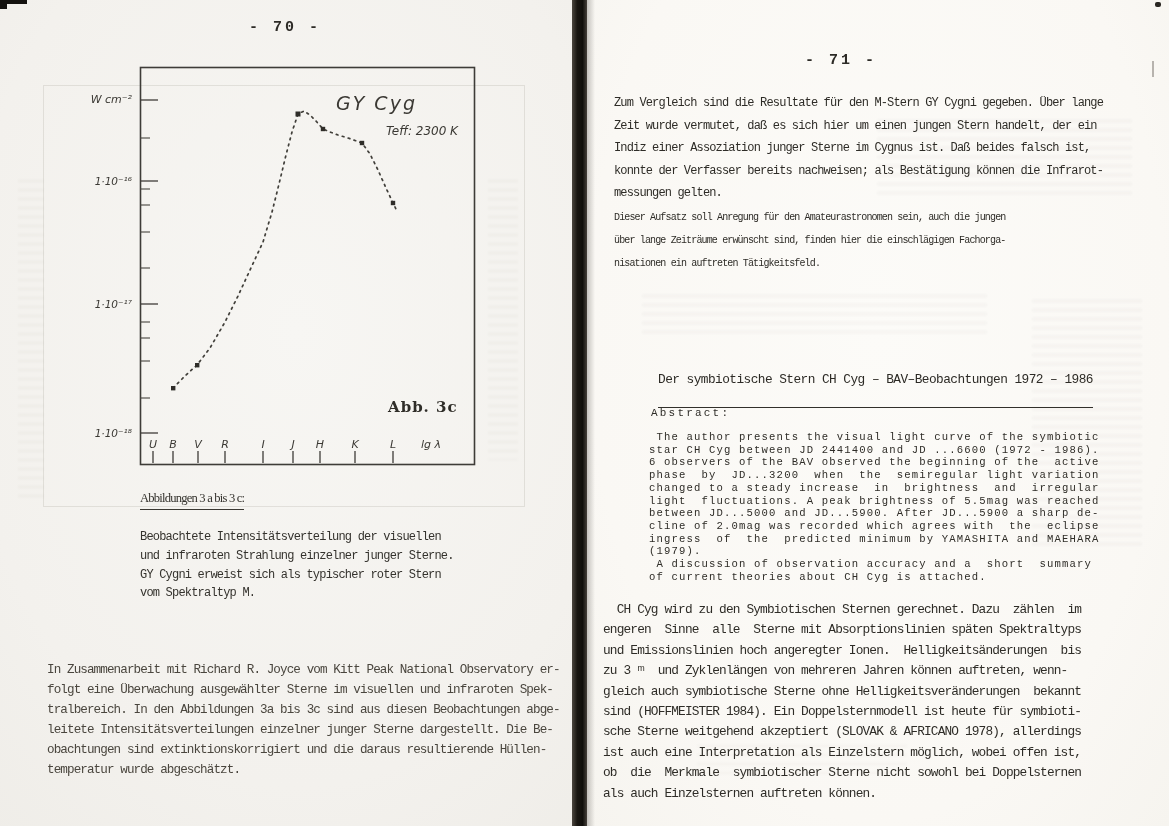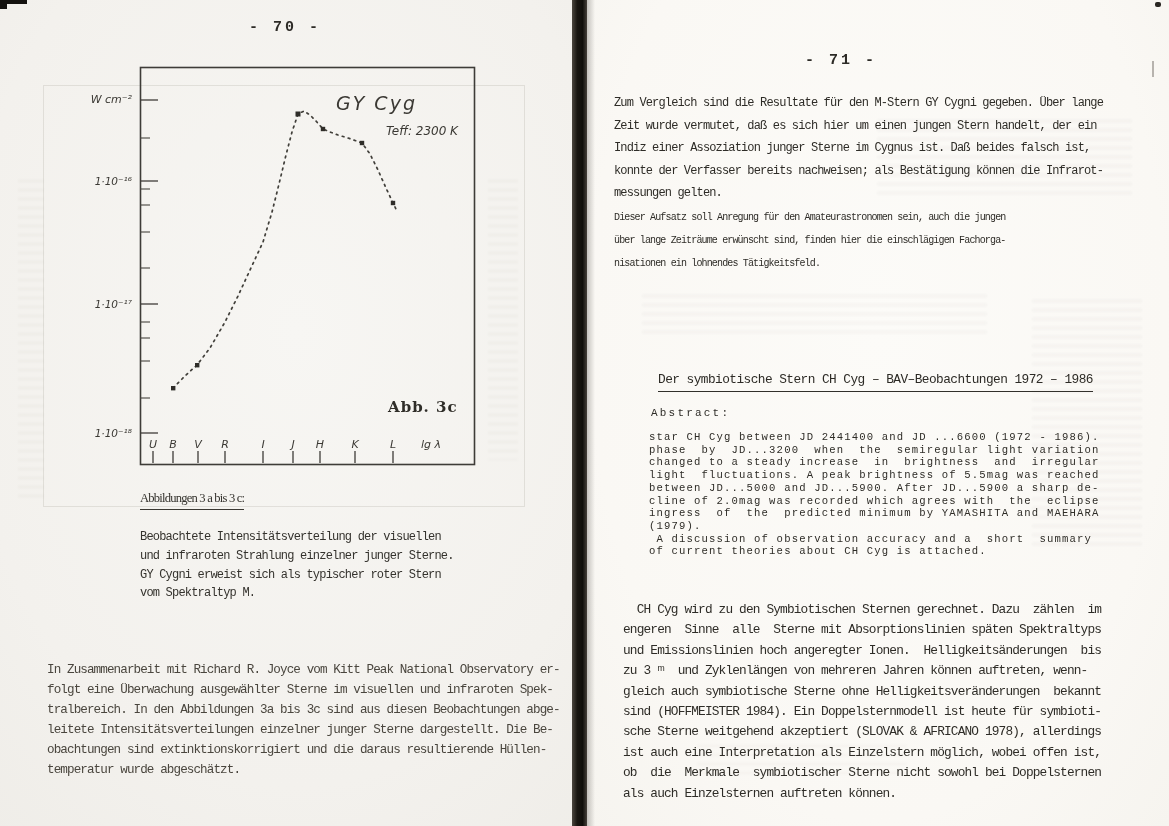--- a/index.html
+++ b/index.html
@@ -56,28 +56,28 @@
     position:absolute;left:47px;top:661px;
     font-size:12.6px;letter-spacing:-0.9px;line-height:19.9px;color:#4a463e;
   }
 
   
   .para-r1{position:absolute;left:27px;top:92px;font-size:12px;letter-spacing:-0.85px;line-height:22.6px;color:#2e2c27;}
   .para-r2{position:absolute;left:27px;top:206px;font-size:10px;letter-spacing:-0.85px;line-height:23.2px;color:#2e2c27;}
   .article-heading{
     position:absolute;left:71px;top:372px;
     font-size:12.8px;letter-spacing:-0.55px;color:#2c2a25;
-    border-bottom:1.4px solid #32302b;padding-bottom:4px;white-space:pre;
+    border-bottom:1.4px solid #32302b;padding-bottom:20px;white-space:pre;
   }
   .abstract-label{position:absolute;left:64px;top:407px;font-size:11px;letter-spacing:2.2px;color:#2e2c27;white-space:pre;}
   .abstract{
     position:absolute;left:62px;top:431px;
     font-size:10.6px;letter-spacing:1.15px;line-height:12.7px;color:#2e2c27;
   }
-  .body-r{position:absolute;left:36px;top:600px;font-size:12.8px;letter-spacing:-0.85px;line-height:20.4px;color:#2e2c27;}
+  .body-r{position:absolute;left:16px;top:600px;font-size:12.8px;letter-spacing:-0.85px;line-height:20.4px;color:#2e2c27;}
 
   
   .chart-svg{position:absolute;left:80px;top:60px;}
   .hand{font-family:"DejaVu Sans",sans-serif;font-style:italic;fill:#3b3934;}
   .serif-label{font-family:"DejaVu Serif",serif;font-weight:bold;fill:#2f2d28;letter-spacing:1px;}
 
   
   .smudge{
     position:absolute;pointer-events:none;
     background:repeating-linear-gradient(180deg, rgba(95,88,78,.14) 0 2px, rgba(0,0,0,0) 2px 9px);
@@ -195,27 +195,29 @@
     <div class="para-r1">
         <div class="tline">Zum Vergleich sind die Resultate für den M-Stern GY Cygni gegeben. Über lange</div>
         <div class="tline">Zeit wurde vermutet, daß es sich hier um einen jungen Stern handelt, der ein</div>
         <div class="tline">Indiz einer Assoziation junger Sterne im Cygnus ist. Daß beides falsch ist,</div>
         <div class="tline">konnte der Verfasser bereits nachweisen; als Bestätigung können die Infrarot-</div>
         <div class="tline">messungen gelten.</div>
       </div>
     <div class="para-r2">
         <div class="tline">Dieser Aufsatz soll Anregung für den Amateurastronomen sein, auch die jungen</div>
         <div class="tline">über lange Zeiträume erwünscht sind, finden hier die einschlägigen Fachorga-</div>
-        <div class="tline">nisationen ein lohnendes Tätigkeitsfeld.</div>
+        <div class="tline">nisationen ein auftreten Tätigkeitsfeld.</div>
       </div>
 
     <div class="article-heading">Der symbiotische Stern CH Cyg – BAV–Beobachtungen 1972 – 1986</div>
     <div class="abstract-label">Abstract:</div>
     <div class="abstract">
+        <div class="tline"> The author presents the visual light curve of the symbiotic</div>
         <div class="tline">star CH Cyg between JD 2441400 and JD ...6600 (1972 - 1986).</div>
+        <div class="tline">6 observers of the BAV observed the beginning of the  active</div>
         <div class="tline">phase  by  JD...3200  when  the  semiregular light variation</div>
         <div class="tline">changed to a steady increase  in  brightness  and  irregular</div>
         <div class="tline">light  fluctuations. A peak brightness of 5.5mag was reached</div>
         <div class="tline">between JD...5000 and JD...5900. After JD...5900 a sharp de-</div>
         <div class="tline">cline of 2.0mag was recorded which agrees with  the  eclipse</div>
         <div class="tline">ingress  of  the  predicted minimum by YAMASHITA and MAEHARA</div>
         <div class="tline">(1979).</div>
         <div class="tline"> A discussion of observation accuracy and a  short  summary</div>
         <div class="tline">of current theories about CH Cyg is attached.</div>
       </div>

